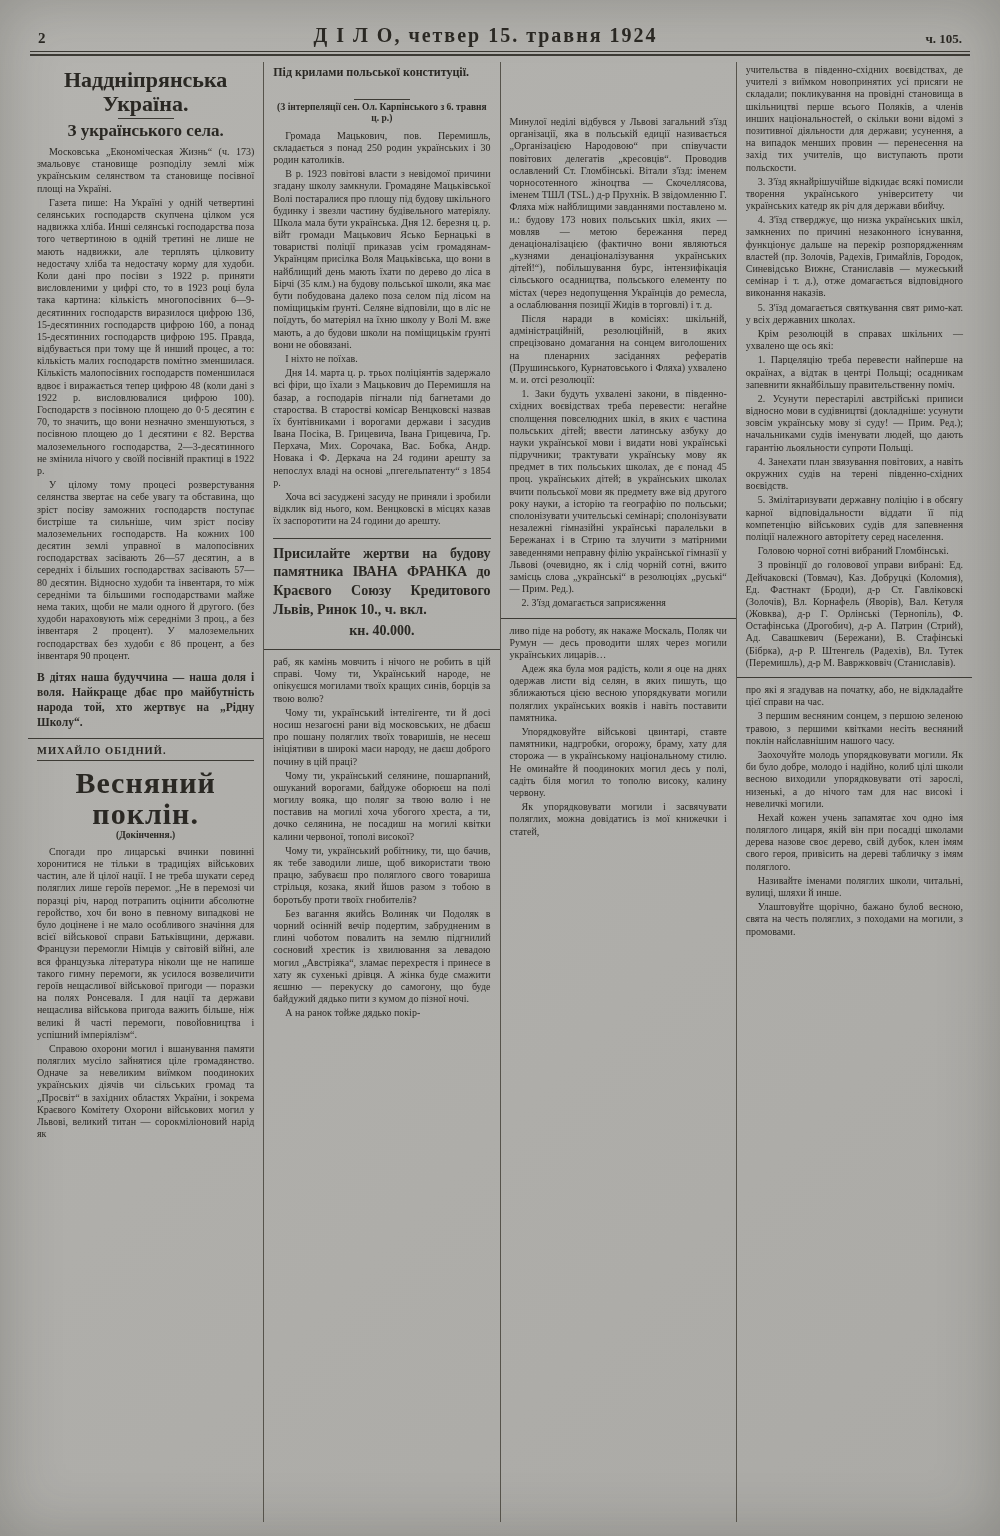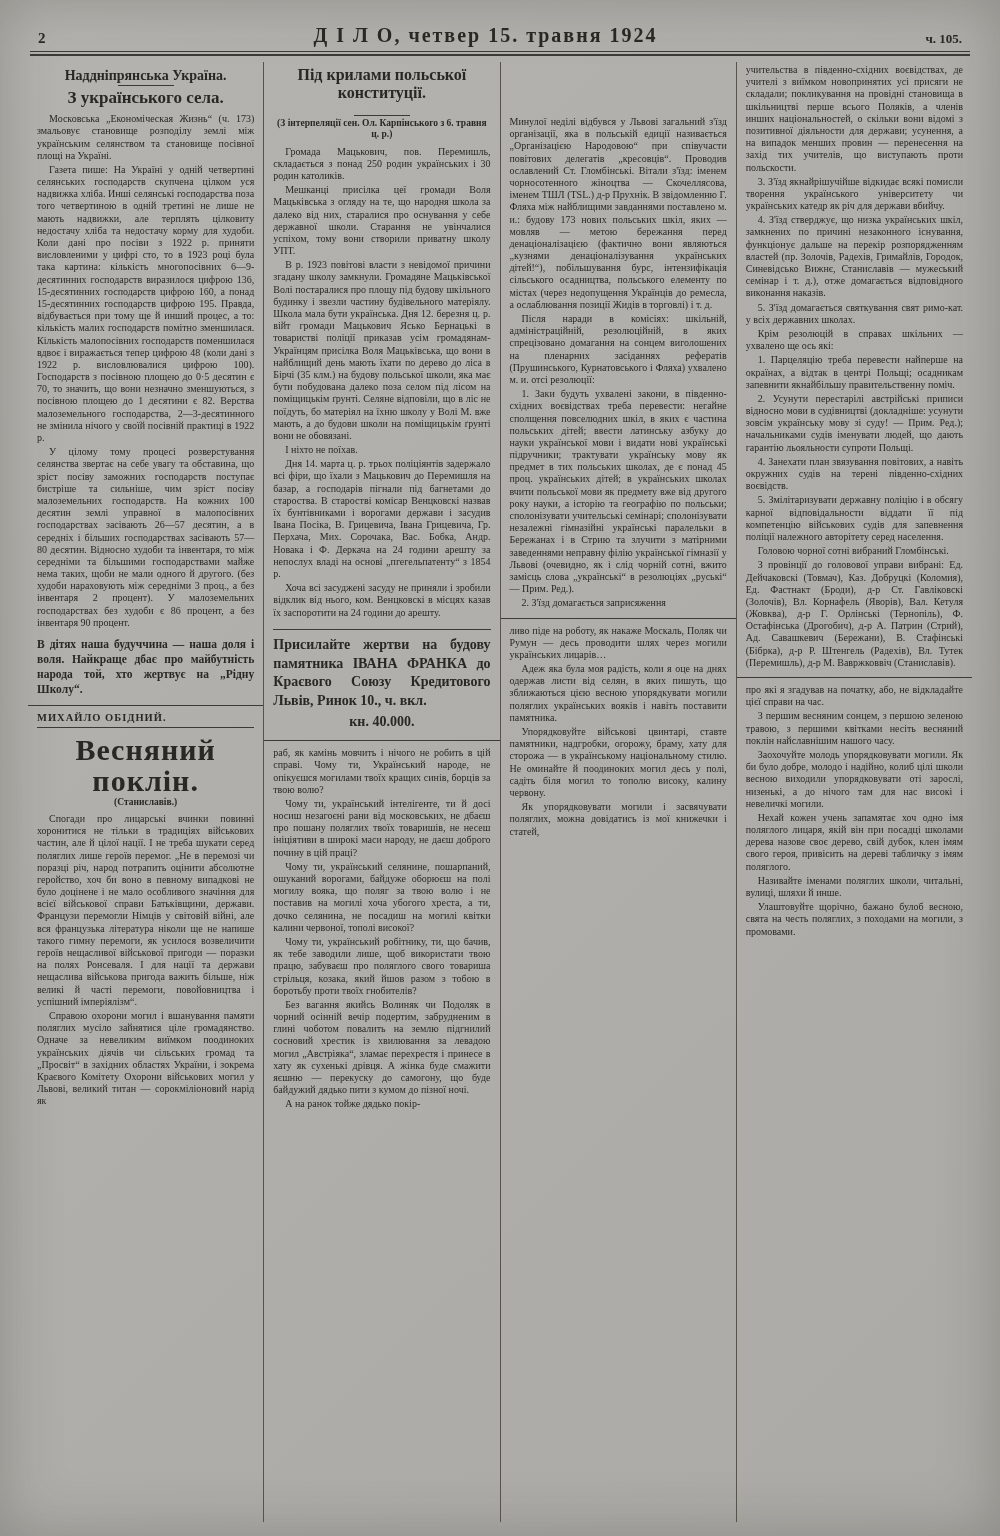--- a/index.html
+++ b/index.html
@@ -37,26 +37,26 @@
     flex:1 1 0;
     padding:2px 9px 0 9px;
     font-size:10px;
     line-height:1.22;
     text-align:justify;
     overflow:hidden;
   }
   .column + .column{border-left:1px solid #56534b;}
   p{margin:0 0 2px 0;text-indent:12px;}
   .headline{
-    font-size:14px;font-weight:bold;text-align:center;
+    font-size:22px;font-weight:bold;text-align:center;
     margin:4px 0 1px 0;line-height:1.1;text-indent:0;
   }
   .headline-2{
-    font-size:16px;font-weight:bold;text-align:center;
-    margin:2px 0 12px 0;line-height:1.15;text-indent:0;
+    font-size:12px;font-weight:bold;
+    margin:2px 0 19px 0;line-height:1.15;text-indent:0;
   }
   .mini-rule{width:56px;margin:2px auto 2px auto;border-top:1px solid #3c3a34;}
   .subhead{font-size:17px;font-weight:bold;text-align:center;margin:0 0 4px 0;}
   .subhead-small{font-size:9.5px;font-weight:bold;text-align:center;margin:0 0 5px 0;line-height:1.2;}
   .bold-note{
     font-weight:bold;font-size:11.5px;line-height:1.3;
     margin-top:8px;text-indent:0;
   }
   .notice{
     border-top:1px solid #3c3a34;
@@ -102,33 +102,32 @@
         <div class="subhead">З українського села.</div>
         <p>Московська „Економіческая Жизнь“ (ч. 173) змальовує становище розподілу землі між українським селянством та становище посівної площі на Україні.</p>
         <p>Газета пише: На Україні у одній четвертині селянських господарств скупчена цілком уся надвижка хліба. Инші селянські господарства поза того четвертиною в одній третині не лише не мають надвижки, але терплять цілковиту недостачу хліба та недостачу корму для худоби. Коли дані про посіви з 1922 р. приняти висловленими у цифрі сто, то в 1923 році була така картина: кількість многопосівних 6—9-десятинних господарств виразилося цифрою 136, 15-десятинних господарств цифрою 160, а понад 15-десятинних господарств цифрою 195. Правда, відбувається при тому ще й инший процес, а то: кількість малих господарств помітно зменшилася. Кількість малопосівних господарств поменшилася вдвоє і виражається тепер цифрою 48 (коли дані з 1922 р. висловлювалися цифрою 100). Господарств з посівною площею до 0·5 десятин є 70, то значить, що вони незначно зменшуються, з посівною площею до 1 десятини є 82. Верства малоземельного господарства, 2—3-десятинного не змінила нічого у своїй посівній практиці в 1922 р.</p>
         <p>У цілому тому процесі розверстування селянства звертає на себе увагу та обставина, що зріст посіву заможних господарств поступає бистріше та сильніше, чим зріст посіву малоземельних господарств. На кожних 100 десятин землі управної в малопосівних господарствах засівають 26—57 десятин, а в середніх і більших господарствах засівають 57—80 десятин. Відносно худоби та інвентаря, то між середніми та більшими господарствами майже нема таких, щоби не мали одного й другого. (без худоби нараховують між середніми 3 проц., а без інвентаря 2 процент). У малоземельних господарствах без худоби є 86 процент, а без інвентаря 90 процент.</p>
         <p class="bold-note">В дітях наша будуччина — наша доля і воля. Найкраще дбає про майбутність народа той, хто жертвує на „Рідну Школу“.</p>
       </article>
       <div class="section-divider"></div>
       <article>
         <div class="byline">МИХАЙЛО ОБІДНИЙ.</div>
         <h1 class="headline-large">Весняний поклін.</h1>
-        <div class="subhead-small">(Станиславів.)</div>
+        <div class="subhead-small">(Докінчення.)</div>
         <p>Спогади про лицарські вчинки повинні хоронитися не тільки в традиціях військових частин, але й цілої нації. І не треба шукати серед поляглих лише героїв перемог. „Не в перемозі чи поразці річ, народ потрапить оцінити абсолютне геройство, хоч би воно в певному випадкові не було доцінене і не мало особливого значіння для всієї військової справи Батьківщини, держави. Французи перемогли Німців у світовій війні, але вся французька література ніколи ще не напише такого гимну перемоги, як усилося возвеличити героїв нещасливої військової пригоди — поразки на полях Ронсеваля. І для нації та держави нещаслива військова пригода важить більше, ніж великі й часті перемоги, повойовництва і успішний імперіялізм“.</p>
         <p>Справою охорони могил і вшанування памяти поляглих мусіло зайнятися ціле громадянство. Одначе за невеликим виїмком поодиноких українських діячів чи сільських громад та „Просвіт“ в західних областях України, і зокрема Краєвого Комітету Охорони військових могил у Львові, великий титан — сорокміліоновий нарід як</p>
       </article>
     </section>
 
     <section class="column">
       <article>
         <h1 class="headline-2">Під крилами польської конституції.</h1>
         <div class="mini-rule"></div>
         <div class="subhead-small">(З інтерпеляції сен. Ол. Карпінського з 6. травня ц. р.)</div>
         <p>Громада Мацькович, пов. Перемишль, складається з понад 250 родин українських і 30 родин католиків.</p>
-        <p>Мешканці присілка цеї громади Воля Мацьківська з огляду на те, що народня школа за далеко від них, старалися про оснування у себе державної школи. Старання не увінчалися успіхом, тому вони створили приватну школу УПТ.</p>
         <p>В р. 1923 повітові власти з невідомої причини згадану школу замкнули. Громадяне Мацьківської Волі постаралися про площу під будову шкільного будинку і звезли частину будівельного матеріялу. Школа мала бути українська. Дня 12. березня ц. р. війт громади Мацькович Ясько Бернацькі в товаристві поліції приказав усім громадянам-Українцям присілка Воля Мацьківська, що вони в найблищий день мають їхати по дерево до ліса в Бірчі (35 клм.) на будову польської школи, яка має бути побудована далеко поза селом під лісом на поміщицькім ґрунті. Селяне відповіли, що в ліс не поїдуть, бо матеріял на їхню школу у Волі М. вже мають, а до будови школи на поміщицькім ґрунті вони не обовязані.</p>
         <p>І ніхто не поїхав.</p>
         <p>Дня 14. марта ц. р. трьох поліціянтів задержало всі фіри, що їхали з Мацькович до Перемишля на базар, а господарів пігнали під багнетами до староства. В старостві комісар Венцковскі назвав їх бунтівниками і ворогами держави і засудив Івана Посіка, В. Грицевича, Івана Грицевича, Гр. Перхача, Мих. Сорочака, Вас. Бобка, Андр. Новака і Ф. Деркача на 24 години арешту за непослух владі на основі „пгегельпатенту“ з 1854 р.</p>
         <p>Хоча всі засуджені засуду не приняли і зробили відклик від нього, ком. Венцковскі в місцях казав їх заспоротити на 24 години до арешту.</p>
         <div class="notice">
           <span>Присилайте жертви на будову памятника ІВАНА ФРАНКА до Краєвого Союзу Кредитового Львів, Ринок 10., ч. вкл.</span>
           <span class="notice-number">кн. 40.000.</span>
         </div>
       </article>
       <div class="section-divider"></div>

